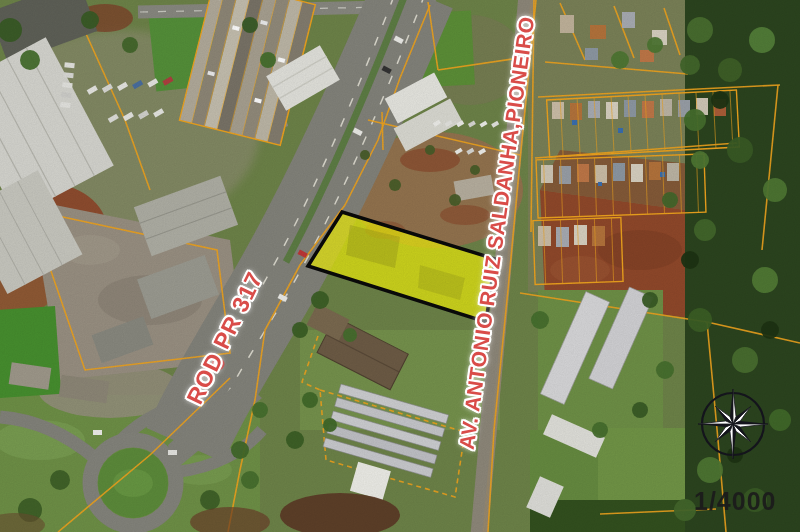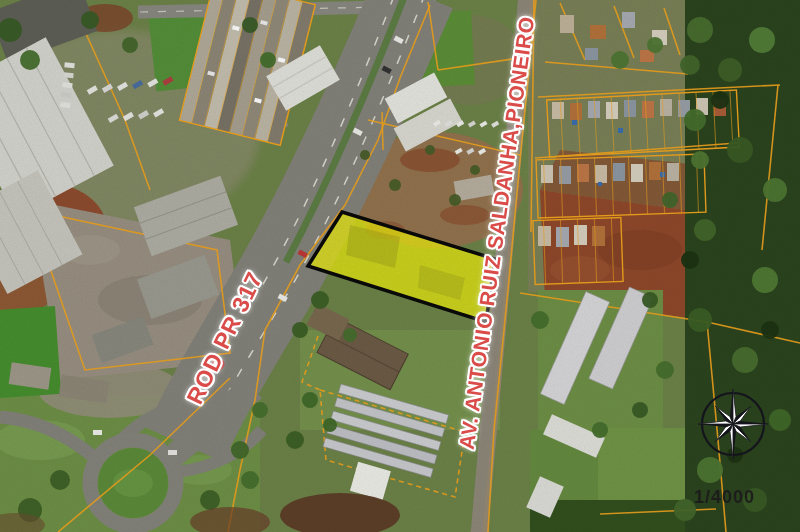--- a/index.html
+++ b/index.html
@@ -15,21 +15,21 @@
     white-space:nowrap;z-index:5;
     text-shadow:-2px 0 0 var(--label-halo,#fff),2px 0 0 var(--label-halo,#fff),
       0 -2px 0 var(--label-halo,#fff),0 2px 0 var(--label-halo,#fff),
       -1.6px -1.6px 0 var(--label-halo,#fff),1.6px -1.6px 0 var(--label-halo,#fff),
       -1.6px 1.6px 0 var(--label-halo,#fff),1.6px 1.6px 0 var(--label-halo,#fff),
       0 0 5px var(--label-halo,#fff),0 0 7px var(--label-halo,#fff);}
   #label-rod{left:225px;top:338px;font-size:23px;letter-spacing:1px;
     transform:translate(-50%,-50%) rotate(-64deg);}
   #label-av{left:497px;top:233px;font-size:21px;letter-spacing:.5px;
     transform:translate(-50%,-50%) rotate(-82deg);}
-  #label-scale{position:absolute;left:694px;top:487px;font-size:18px;font-weight:600;
+  #label-scale{position:absolute;left:694px;top:487px;font-size:25px;font-weight:600;
     color:var(--scale-text,#1b1b1b);opacity:.92;z-index:5;letter-spacing:1px;}
 </style>
 </head>
 <body>
 
 <div id="map-frame">
 <svg width="800" height="532" viewBox="0 0 800 532">
   <defs>
     <pattern id="lots" width="17" height="8" patternUnits="userSpaceOnUse">
       <path d="M0,0 V8" stroke="#f0a41e" stroke-width="1.2"></path>

